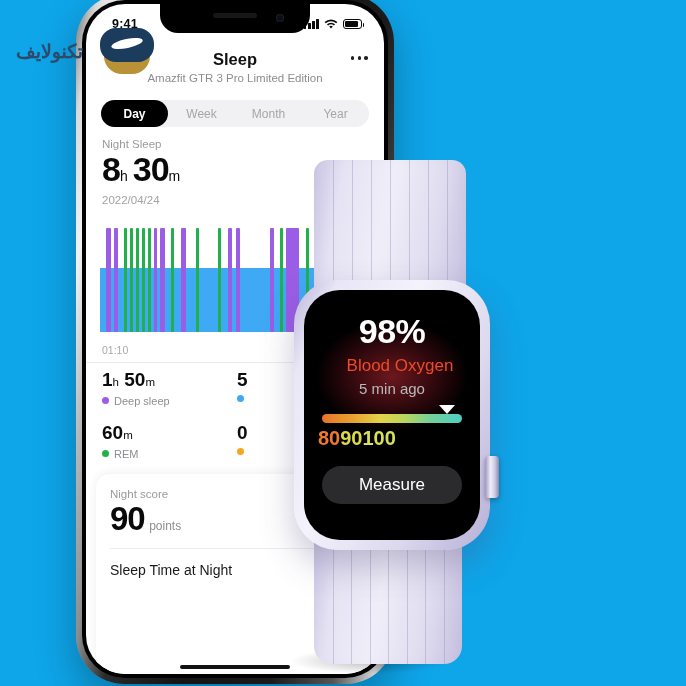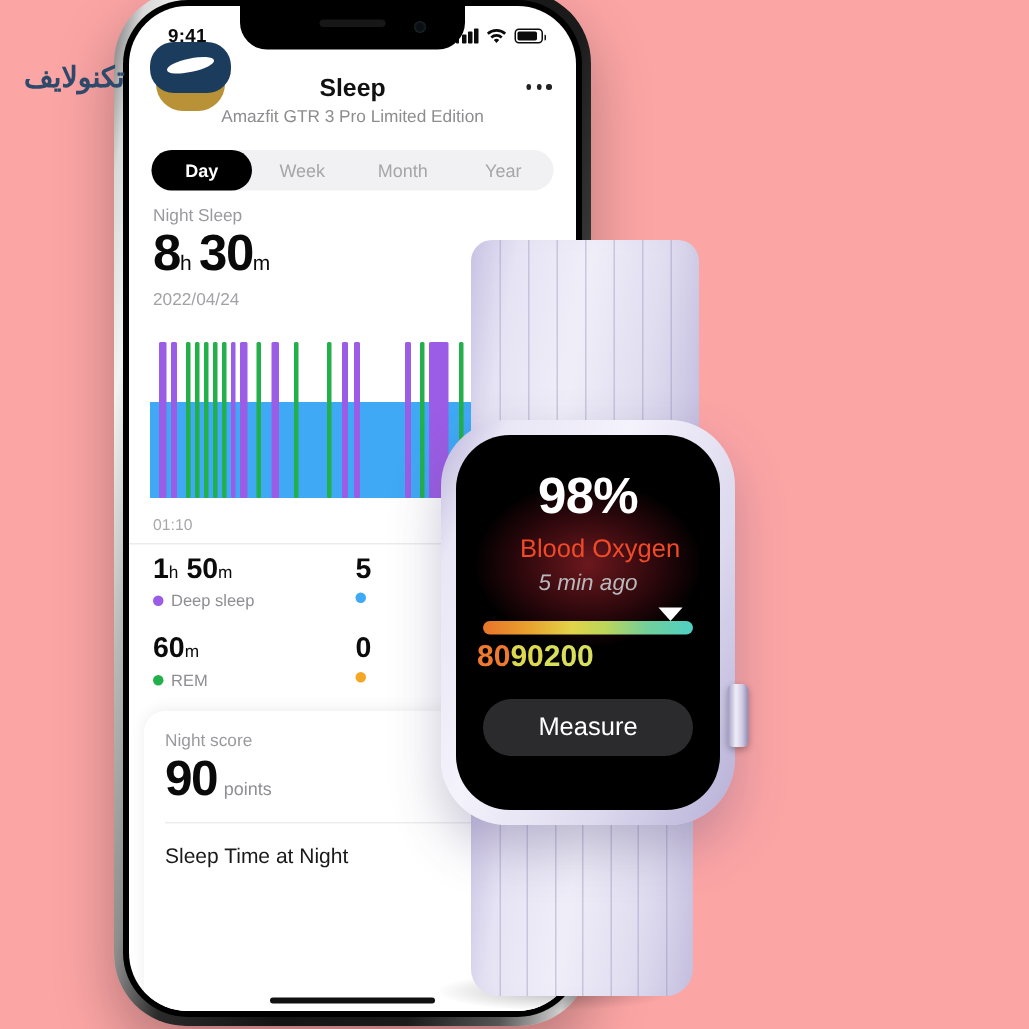--- a/index.html
+++ b/index.html
@@ -3,21 +3,21 @@
 <meta charset="utf-8">
 <style>
   html,body{margin:0;padding:0;}
   body{
     width:686px;height:686px;
     background:#ffffff;
     font-family:"Liberation Sans", sans-serif;
     overflow:hidden;
     position:relative;
   }
-  #stage{position:absolute;inset:0;width:686px;height:686px;overflow:hidden;background:#fca5a5;}
+  #stage{position:absolute;inset:0;width:686px;height:686px;overflow:hidden;background:#0ea5e9;}
 
   
   .phone{
     position:absolute;left:76px;top:-6px;width:318px;height:690px;
     border-radius:48px;
     background:linear-gradient(100deg,#6d6d6d 0%,#d9d9d9 5%,#f2f2f2 11%,#b9b9b9 18%,#8d8d8d 26%,#2a2a2a 34%,#141414 52%,#1b1b1b 72%,#555 86%,#cfcfcf 95%,#8a8a8a 100%);
     padding:0;
     box-shadow:0 18px 40px rgba(0,0,0,.28);
   }
   .phone-inner{
@@ -143,21 +143,21 @@
   }
   
   .glow{position:absolute;left:50%;top:86px;transform:translate(-50%,-50%);
      width:150px;height:110px;border-radius:50%;
      background:radial-gradient(ellipse at center, rgba(214,48,58,.50) 0%, rgba(150,25,40,.28) 45%, rgba(0,0,0,0) 72%);}
   .spo2{position:absolute;left:0;right:0;top:22px;text-align:center;
         font-size:34px;font-weight:bold;color:#fff;letter-spacing:-.5px;}
   .spo2-lbl{position:absolute;left:0;right:0;top:66px;text-align:center;
         font-size:17px;color:#f04a28;padding-left:16px;}
   .spo2-ago{position:absolute;left:0;right:0;top:90px;text-align:center;
-        font-size:15px;color:#b9b9bd;font-style:italic;}
+        font-size:15px;color:#b9b9bd;}
   .scale{position:absolute;left:18px;right:18px;top:124px;height:9px;border-radius:5px;
      background:linear-gradient(90deg,#e9732a 0%,#e8a22e 22%,#e2d34a 42%,#bcd65a 58%,#72cf9a 78%,#4fd0c4 100%);}
   .marker{position:absolute;top:115px;left:calc(100% - 41px);
      width:0;height:0;border-left:8px solid transparent;border-right:8px solid transparent;
      border-top:9px solid #ffffff;}
   .ticks{position:absolute;left:14px;right:12px;top:137px;display:flex;
      justify-content:flex-start;font-size:20px;font-weight:bold;}
   .ticks .t1{color:#ef7a2e;}.ticks .t2{color:#dcd94c;}.ticks .t3{color:#d8df5a;}
   .measure{position:absolute;left:18px;right:18px;top:176px;height:38px;border-radius:19px;
      background:#2b2b2e;display:flex;align-items:center;justify-content:center;
@@ -340,21 +340,21 @@
       <div class="glass">
         <div class="glow"></div>
         <div class="spo2">98%</div>
         <div class="spo2-lbl">Blood Oxygen</div>
         <div class="spo2-ago">5 min ago</div>
         <div class="scale"></div>
         <div class="marker"></div>
         <div class="ticks">
           <span class="t1">80</span>
           <span class="t2">90</span>
-          <span class="t3">200</span>
+          <span class="t3">100</span>
         </div>
         <div class="measure">Measure</div>
       </div>
     </div>
   </div>
 
   <div class="wm">
     <div class="wm-text">تکنولایف</div>
     <div class="wm-logo">
       <div class="gold"></div>

